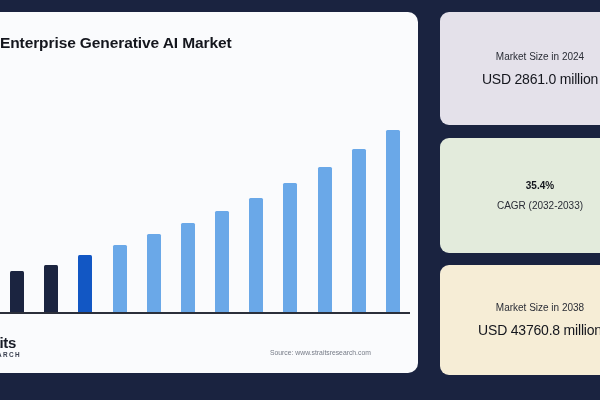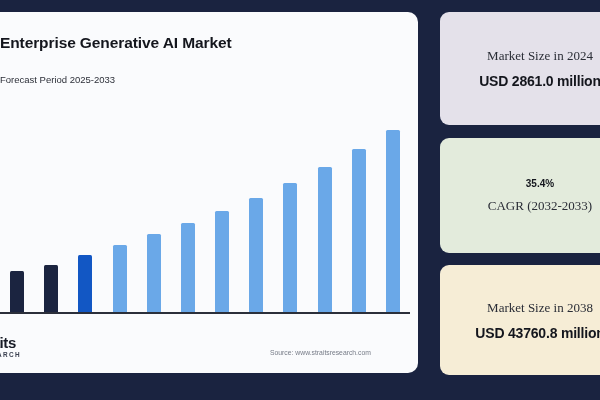--- a/index.html
+++ b/index.html
@@ -83,37 +83,36 @@
     width:200px;
     border-radius:9px;
     overflow:hidden;
   }
   .card .c-inner{
     position:absolute;inset:0;
     display:flex;flex-direction:column;
     align-items:center;justify-content:center;
     gap:9px;
   }
-  .c-label{font-size:13px;color:#2a2d36;white-space:nowrap;font-family:Liberation Serif, serif;}
-  .c-value{font-size:14px;font-weight:bold;color:#14161d;white-space:nowrap;letter-spacing:-0.2px;}
+  .c-label{font-size:10px;color:#2a2d36;white-space:nowrap;}
+  .c-value{font-size:14px;font-weight:normal;color:#14161d;white-space:nowrap;letter-spacing:-0.2px;}
   .c-big{font-size:10px;font-weight:bold;color:#14161d;white-space:nowrap;}
 
   #card1{top:12px;height:113px;background:#e4e1ea;}
   #card2{top:138px;height:115px;background:#e3ebdc;}
   #card3{top:265px;height:110px;background:#f6edd6;}
 </style>
 </head>
 <body>
 
 <div id="stage">
 
   <div class="chart-panel">
 
     <div class="panel-title">Enterprise Generative AI Market</div>
-    <div class="panel-subtitle">Forecast Period 2025-2033</div>
 
     <div class="chart-area">
       <div class="axis-line"></div>
       <div class="bars" id="bars">
           <div class="bar-slot">
             <div class="bar" title="2022: 9900 USD million" style="height: 41px; background: rgb(27, 36, 64);"></div>
           </div>
           <div class="bar-slot">
             <div class="bar" title="2023: 11400 USD million" style="height: 47px; background: rgb(27, 36, 64);"></div>
           </div>

